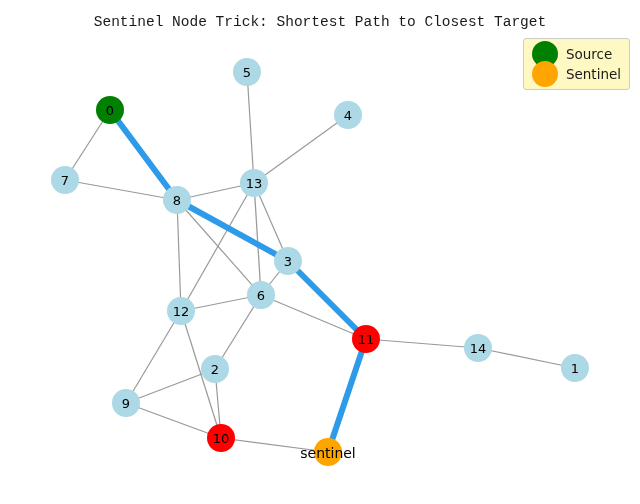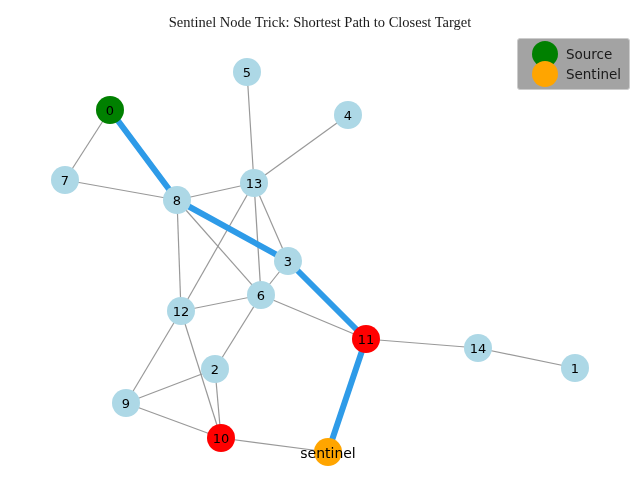--- a/index.html
+++ b/index.html
@@ -16,21 +16,21 @@
     overflow: hidden;
   }
   #title {
     position: absolute;
     top: 14px;
     left: 0;
     width: 640px;
     text-align: center;
     font-size: 14.5px;
     color: #1a1a1a;
-    font-family: Liberation Serif, serif;
+    font-family: Liberation Mono, monospace;
     white-space: nowrap;
   }
   #graph-svg {
     position: absolute;
     top: 0;
     left: 0;
   }
   .node-label {
     font-family: "DejaVu Sans", sans-serif;
     font-size: 13px;
@@ -44,22 +44,22 @@
     fill: #000000;
     text-anchor: middle;
     dominant-baseline: central;
   }
   #legend {
     position: absolute;
     right: 10px;
     top: 38px;
     border: 1px solid #cccccc;
     border-radius: 3px;
-    background: #a3a3a3;
-    padding: 5px 8px 5px 12px;
+    background: #fef9c3;
+    padding: 5px 8px 5px 6px;
     box-sizing: border-box;
   }
   .legend-row {
     display: flex;
     align-items: center;
     height: 20px;
   }
   .legend-swatch {
     width: 26px;
     height: 26px;

